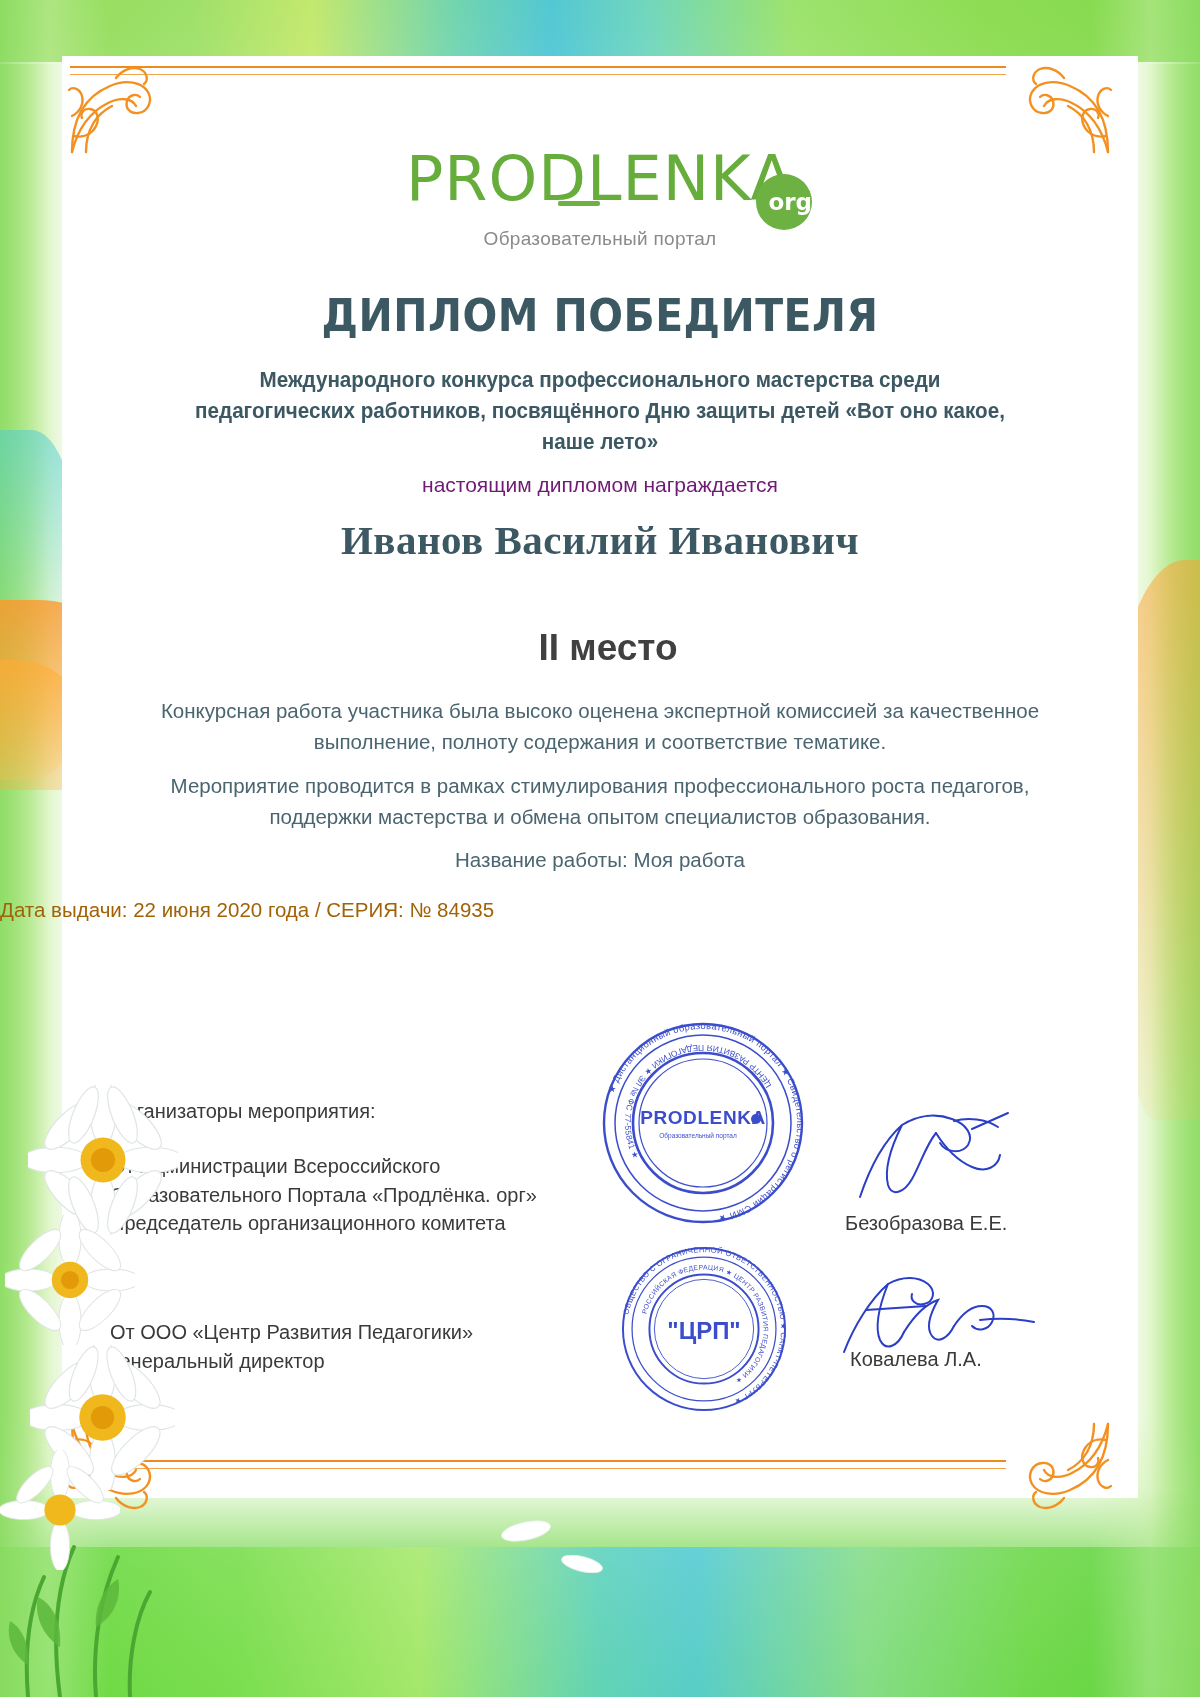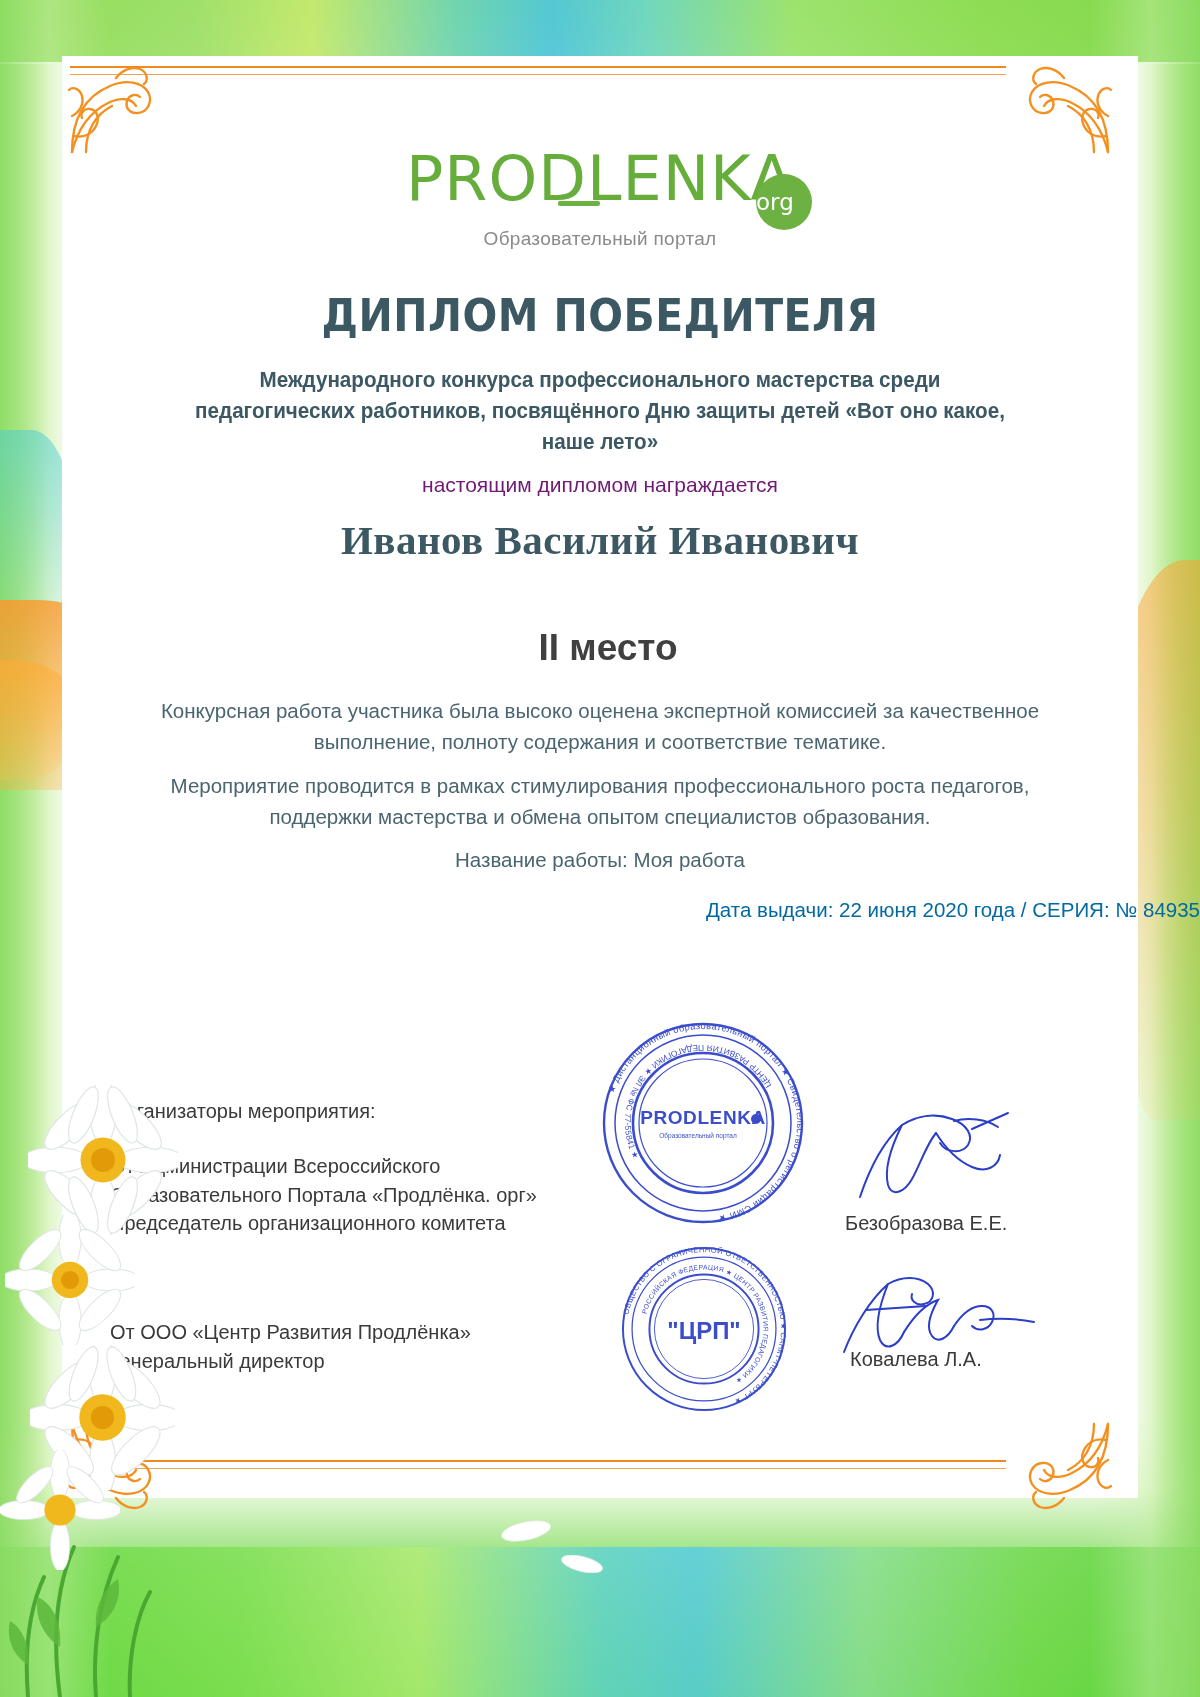--- a/index.html
+++ b/index.html
@@ -161,23 +161,23 @@
     border-radius: 2px;
   }
   .logo-org {
     position: absolute;
     right: -18px; bottom: -20px;
     width: 56px; height: 56px;
     border-radius: 50%;
     background: #6cb142;
     color: #ffffff;
     font-size: 23px;
-    font-weight: 400;
+    font-weight: 700;
     line-height: 56px;
-    text-align: left;
+    text-align: right;
     letter-spacing: 0;
   }
   .logo-tagline {
     margin-top: 18px;
     font-size: 19px;
     color: #8a8a8a;
     letter-spacing: .3px;
   }
 
   
@@ -248,23 +248,23 @@
   .work-line {
     position: absolute;
     left: 0; right: 0; top: 848px;
     text-align: center;
     font-size: 20.5px;
     color: #4a6570;
   }
   .date-line {
     position: absolute;
     left: 0; right: 0; top: 898px;
-    text-align: right;
+    text-align: left;
     font-size: 20.5px;
-    color: #0369a1;
+    color: #a16207;
   }
 
   
   .sig-area { position: absolute; left: 0; top: 1090px; width: 1200px; height: 300px; }
 
   .organizers-head {
     position: absolute;
     left: 110px; top: 10px;
     font-size: 20px;
     color: #3a3a3a;
@@ -480,21 +480,21 @@
   <div class="sig-area">
     <div class="organizers-head">Организаторы мероприятия:</div>
 
     <div class="org-block-1">
       <div>От Администрации Всероссийского</div>
       <div>Образовательного Портала «Продлёнка. орг»</div>
       <div>Председатель организационного комитета</div>
     </div>
 
     <div class="org-block-2">
-      <div>От ООО «Центр Развития Продлёнка»</div>
+      <div>От ООО «Центр Развития Педагогики»</div>
       <div>Генеральный директор</div>
     </div>
 
     <div class="signer-1">Безобразова Е.Е.</div>
     <div class="signer-2">Ковалева Л.А.</div>
   </div>
 
   <div class="grass">
     <svg viewBox="0 0 230 300" preserveAspectRatio="none">
       <g stroke="#4aa832" fill="none" stroke-width="4" stroke-linecap="round">

